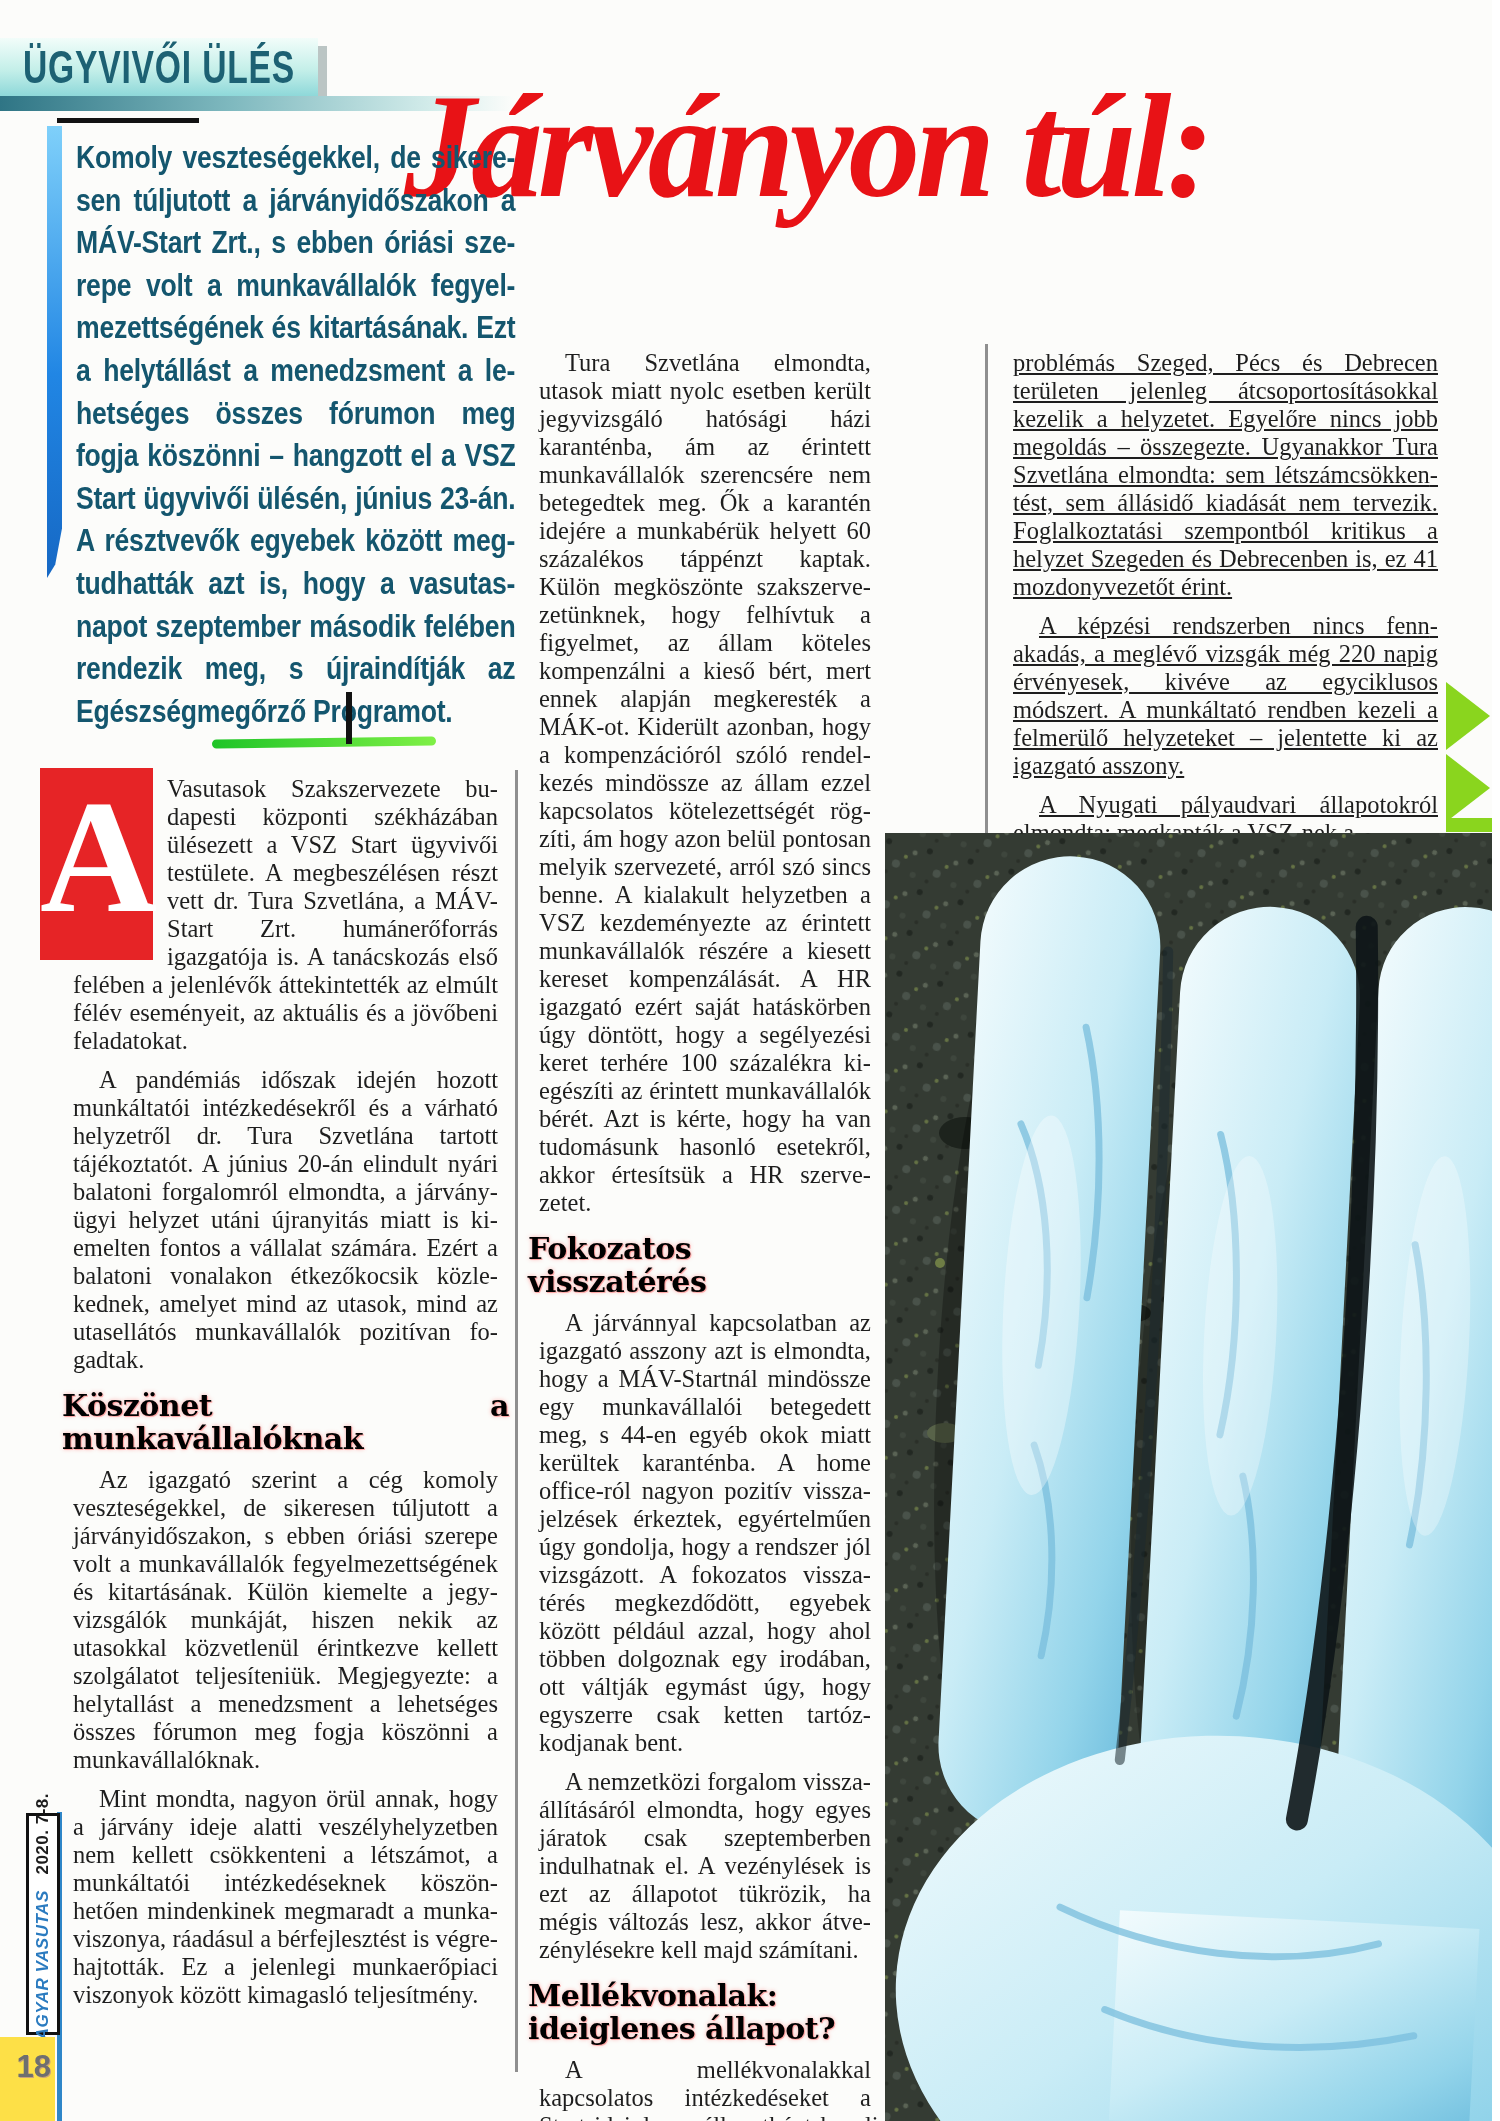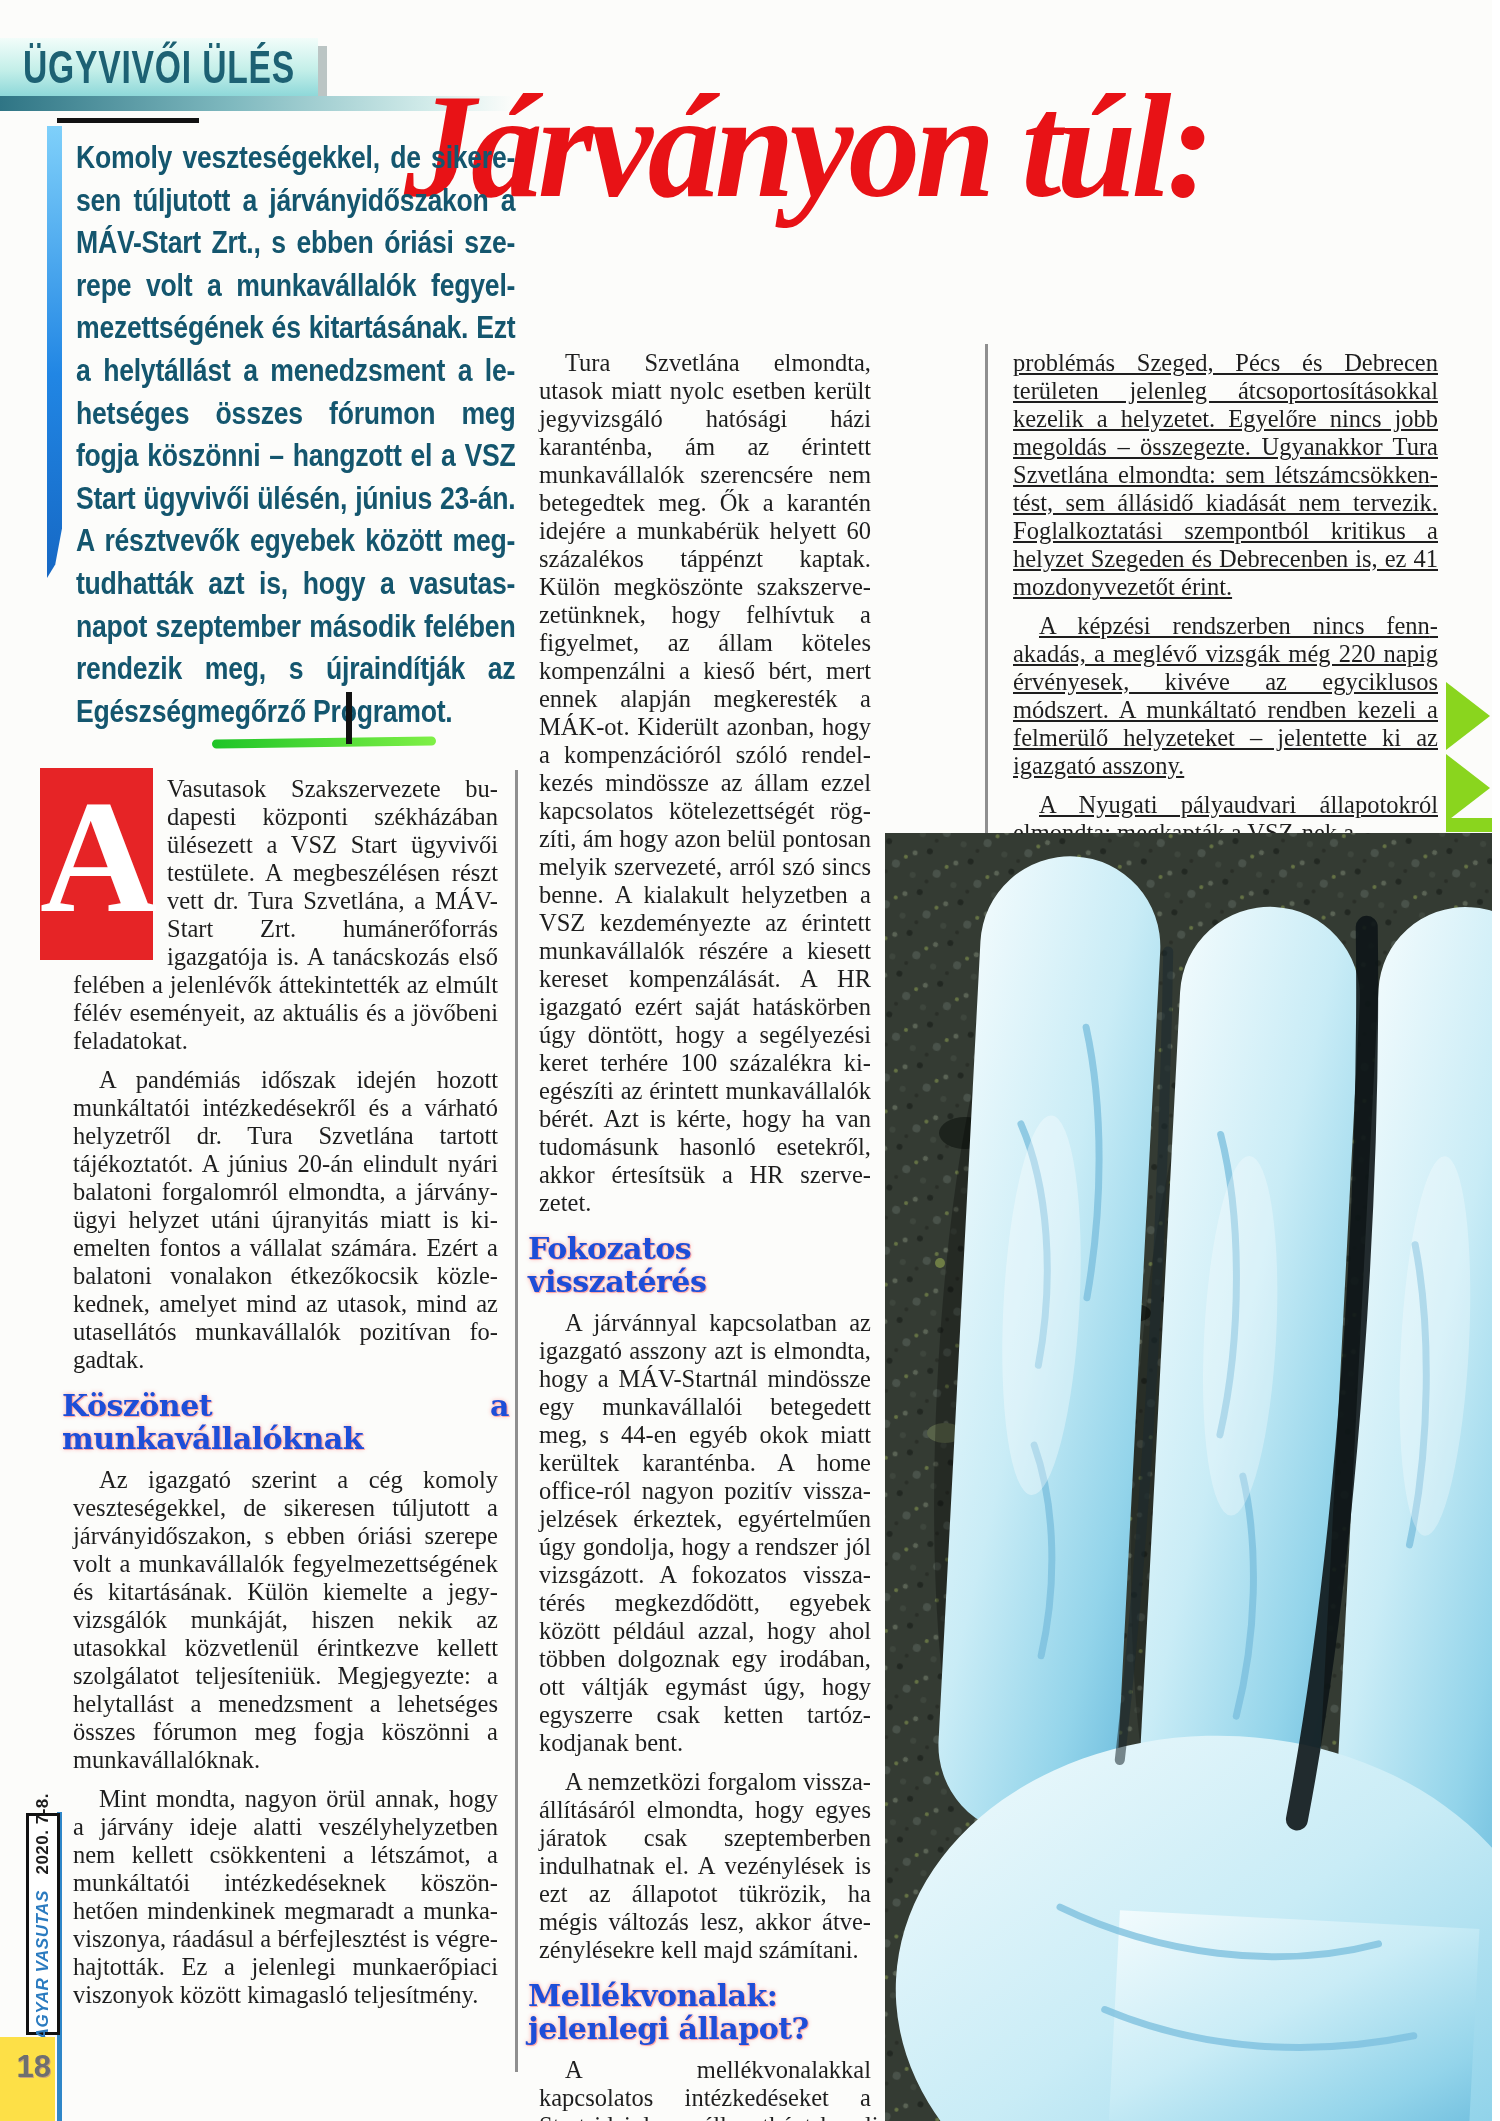--- a/index.html
+++ b/index.html
@@ -32,21 +32,21 @@
               transform:scale(.845,1);transform-origin:0 0;}
   .intro-swoosh{position:absolute;left:212px;top:738px;width:224px;height:9px;border-radius:6px;
                 background:linear-gradient(90deg,#1ec427,#7ff046);transform:rotate(-.8deg);}
   .intro-tick{position:absolute;left:346px;top:692px;width:6px;height:52px;background:#121212;}
 
   
   .col{position:absolute;text-align:justify;color:#1e1e1e;
        font:400 24.5px/28px "Liberation Serif",serif;}
   .col p{margin:11px;}
   .col p.ind{text-indent:26px;}
-  .subhead{font:700 30px/33px "DejaVu Serif",serif;color:#1d4ed8;margin:15px 0 9px;
+  .subhead{font:700 30px/33px "DejaVu Serif",serif;color:#000000;margin:15px 0 9px;
            letter-spacing:-.5px;
            text-shadow:0 0 4px rgba(255,70,70,.45),1px 1px 0 rgba(255,130,130,.55);}
   .col1{left:62px;top:764px;width:447px;}
   .col2{left:528px;top:338px;width:440px;}
   .col3{left:1002px;top:338px;width:447px;text-decoration:underline;}
   .dropcap{float:left;width:113px;height:192px;margin:4px 14px 6px -22px;background:#e62426;
            color:#ffffff;font:700 162px/178px "Liberation Serif",serif;text-align:center;}
   .wrap-spacer{float:right;width:97px;height:1270px;margin-top:494px;}
   .divider-1{position:absolute;left:515px;top:770px;width:3px;height:1302px;background:#8f8f8f;}
   .divider-2{position:absolute;left:985px;top:344px;width:3px;height:492px;background:#8f8f8f;}
@@ -104,21 +104,21 @@
   <div class="divider-1"></div>
 
   <div class="col col2">
     <div class="wrap-spacer"></div>
     <p class="ind">Tura Szvetlána elmondta, utasok miatt nyolc esetben került jegy­vizsgá­ló hatósági házi karanténba, ám az érintett munka­vállalók szeren­csére nem beteged­tek meg. Ők a karantén idejére a munka­bérük helyett 60 szá­zalékos táp­pénzt kaptak. Külön meg­köszönte szak­szerve­zetünknek, hogy fel­hívtuk a figyelmet, az állam köteles kompen­zálni a kieső bért, mert ennek alapján meg­keresték a MÁK-ot. Ki­derült azonban, hogy a kompen­záció­ról szóló rendel­kezés mind­össze az állam ezzel kapcso­latos kötele­zett­ségét rög­zíti, ám hogy azon belül pontosan melyik szerve­zeté, arról szó sincs benne. A ki­alakult helyzetben a VSZ kezde­mé­nyezte az érintett munka­vál­lalók részére a kiesett kereset kom­pen­zálását. A HR igazgató ezért saját hatás­körben úgy döntött, hogy a segé­lyezési keret terhére 100 száza­lékra ki­egészíti az érintett munka­vállalók bérét. Azt is kérte, hogy ha van tudo­másunk hasonló esetekről, akkor érte­sítsük a HR szerve­zetet.</p>
     <h2 class="subhead">Fokozatos visszatérés</h2>
     <p class="ind">A járvánnyal kapcsolatban az igaz­gató asszony azt is elmondta, hogy a MÁV-Startnál mind­össze egy munka­vállalói betegedett meg, s 44-en egyéb okok miatt kerültek karan­ténba. A home office-ról nagyon pozitív vissza­jelzések érkeztek, egy­értelműen úgy gondolja, hogy a rendszer jól vizsgá­zott. A foko­zatos vissza­térés meg­kez­dődött, egyebek között például azzal, hogy ahol többen dolgoznak egy iro­dában, ott váltják egymást úgy, hogy egy­szerre csak ketten tartóz­kodjanak bent.</p>
     <p class="ind">A nemzetközi forgalom vissza­állítá­sáról elmondta, hogy egyes járatok csak szeptemberben indul­hatnak el. A vezény­lések is ezt az álla­potot tükrö­zik, ha mégis változás lesz, akkor át­ve­zény­lésekre kell majd számítani.</p>
     <h2 class="subhead">
       <span style="display:block;">Mellékvonalak:</span>
-      <span style="display:block;">jelenlegi állapot?</span>
+      <span style="display:block;">ideiglenes állapot?</span>
     </h2>
     <p class="ind">A mellék­vonalakkal kapcsolatos in­téz­kedéseket a Start ideiglenes álla­pot­ként kezeli, a jövő rende­zésé­hez egy­értelmű döntés szükséges – szö­gezte le a HR igazgató. A változ­tatás jelenleg csak az utazó­személy­zetet, összesen 74 jegy­vizsgálót érint. Buda­pest, Miskolc, Szombat­hely igazgató­ságok területén azonban olyan mérté­kű a létszám­hiány, hogy az érintett munka­vállalók foglal­koz­tatása ott tel­jes mértékben meg­oldott. A leginkább</p>
   </div>
 
   <div class="divider-2"></div>
 
   <div class="col col3">
     <p>problémás Szeged, Pécs és Debrecen területen jelenleg át­csoporto­sítások­kal kezelik a helyzetet. Egyelőre nincs jobb megoldás – össze­gezte. Ugyanak­kor Tura Szvetlána elmondta: sem lét­szám­csökken­tést, sem állásidő kiadá­sát nem tervezik. Foglal­koz­tatási szem­pontból kritikus a helyzet Szegeden és Debrecen­ben is, ez 41 mozdony­veze­tőt érint.</p>
     <p class="ind">A képzési rendszerben nincs fenn­akadás, a meglévő vizsgák még 220 napig érvényesek, kivéve az egy­ciklu­sos módszert. A munkáltató rendben kezeli a fel­merülő helyzeteket – jelen­tette ki az igazgató asszony.</p>
     <p class="ind">A Nyugati pályaudvari állapotokról elmondta: megkapták a VSZ-nek a</p>

